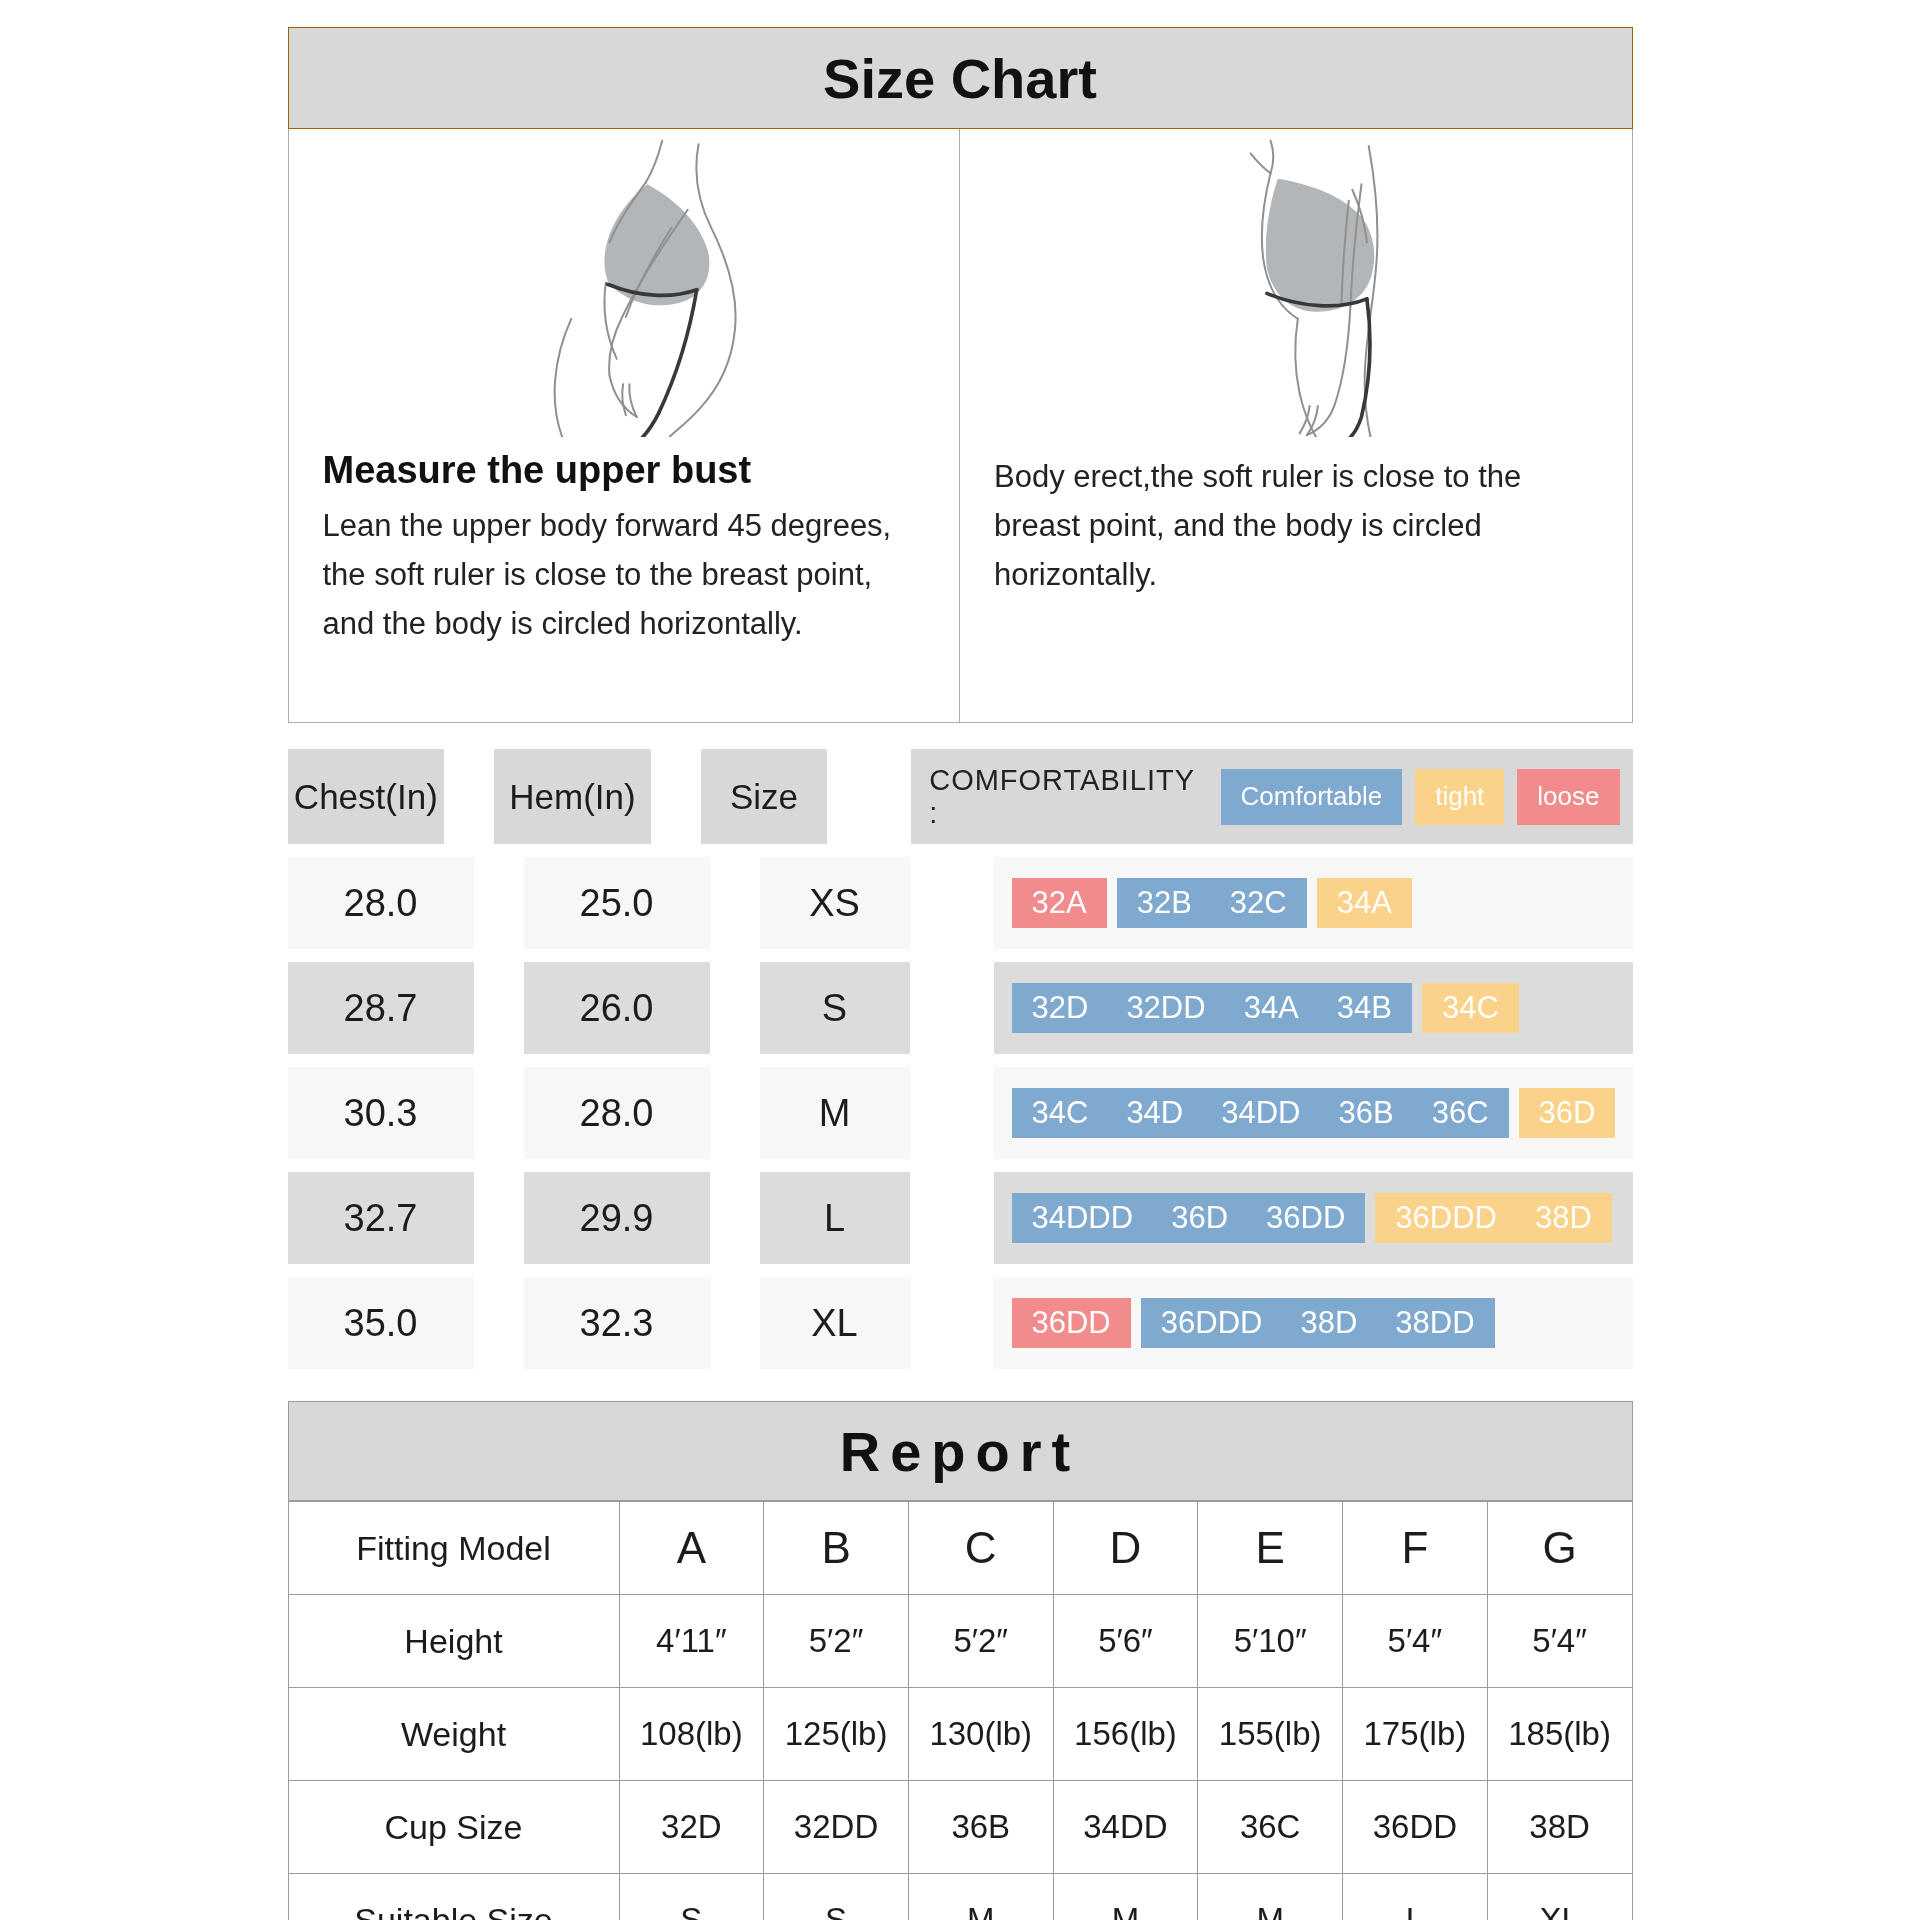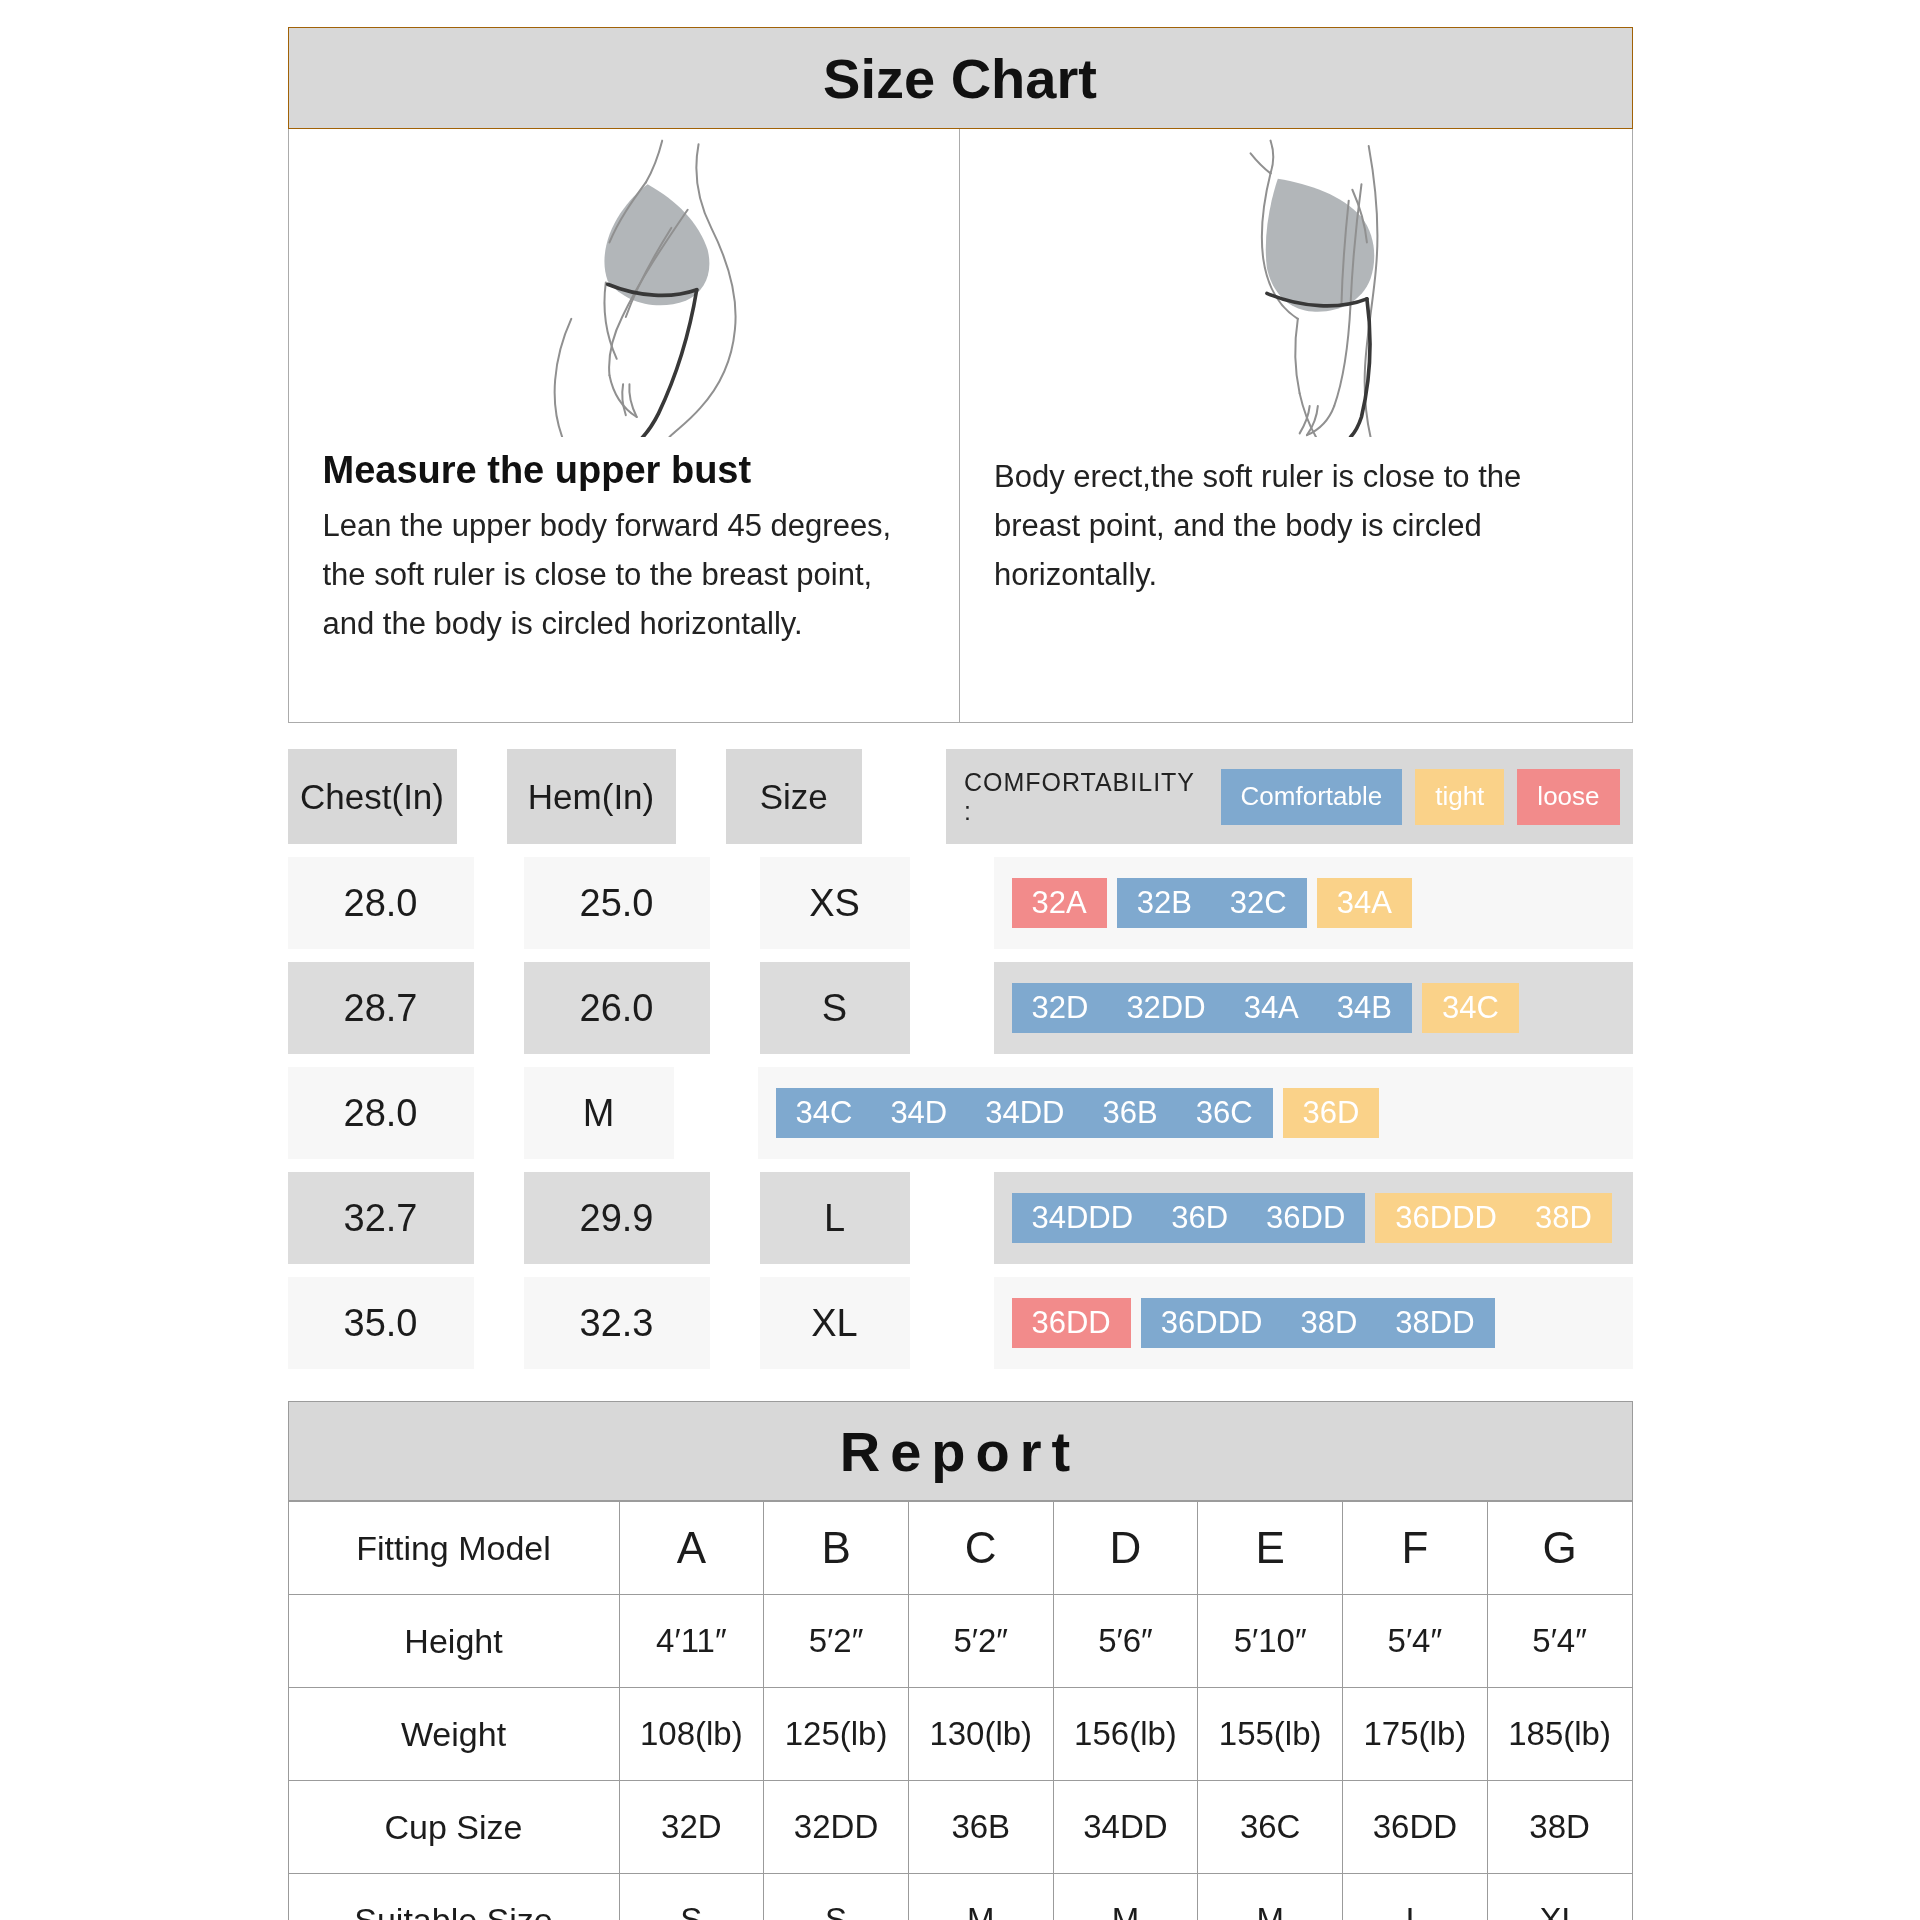--- a/index.html
+++ b/index.html
@@ -36,21 +36,21 @@
   .thead .cell{height:95px;background:#d8d8d8;font-size:35px;}
   .trow.data .cell{height:92px;font-size:38px;}
   .r-light .cell{background:#f7f7f7;}
   .r-gray .cell{background:#dcdcdc;}
 
   .badge{display:inline-flex;align-items:center;height:50px;padding:0 20px;
          color:#ffffff;font-size:31px;margin-right:10px;gap:38px;white-space:nowrap;}
   .b-comfortable{background:#7fa9cf;}
   .b-tight{background:#fad289;}
   .b-loose{background:#f28b8b;}
-  .legend-label{font-size:25px;letter-spacing:1px;margin-right:26px;color:#222;}
+  .legend-label{font-size:29px;letter-spacing:1px;margin-right:26px;color:#222;}
   .thead .badge{height:56px;font-size:26px;margin-right:13px;}
 
   
   .report{margin-top:32px;}
   .report-bar{
     height:100px;background:#d8d8d8;border:1px solid #9b9b9b;box-sizing:border-box;
     display:flex;align-items:center;justify-content:center;
     font-size:56px;font-weight:bold;letter-spacing:10px;color:#111;
   }
   table.report-table{width:100%;border-collapse:collapse;table-layout:fixed;}
@@ -172,20 +172,21 @@
             <span>34A</span>
             <span>34B</span>
           </span>
         <span class="badge b-tight">
             <span>34C</span>
           </span>
       </div>
     </div>
 
     <div class="trow data r-light">
+      <div class="cell c-chest">30.3</div>
       <div class="cell c-hem">28.0</div>
       <div class="cell c-size">M</div>
       <div class="cell c-fit">
         <span class="badge b-comfortable">
             <span>34C</span>
             <span>34D</span>
             <span>34DD</span>
             <span>36B</span>
             <span>36C</span>
           </span>

